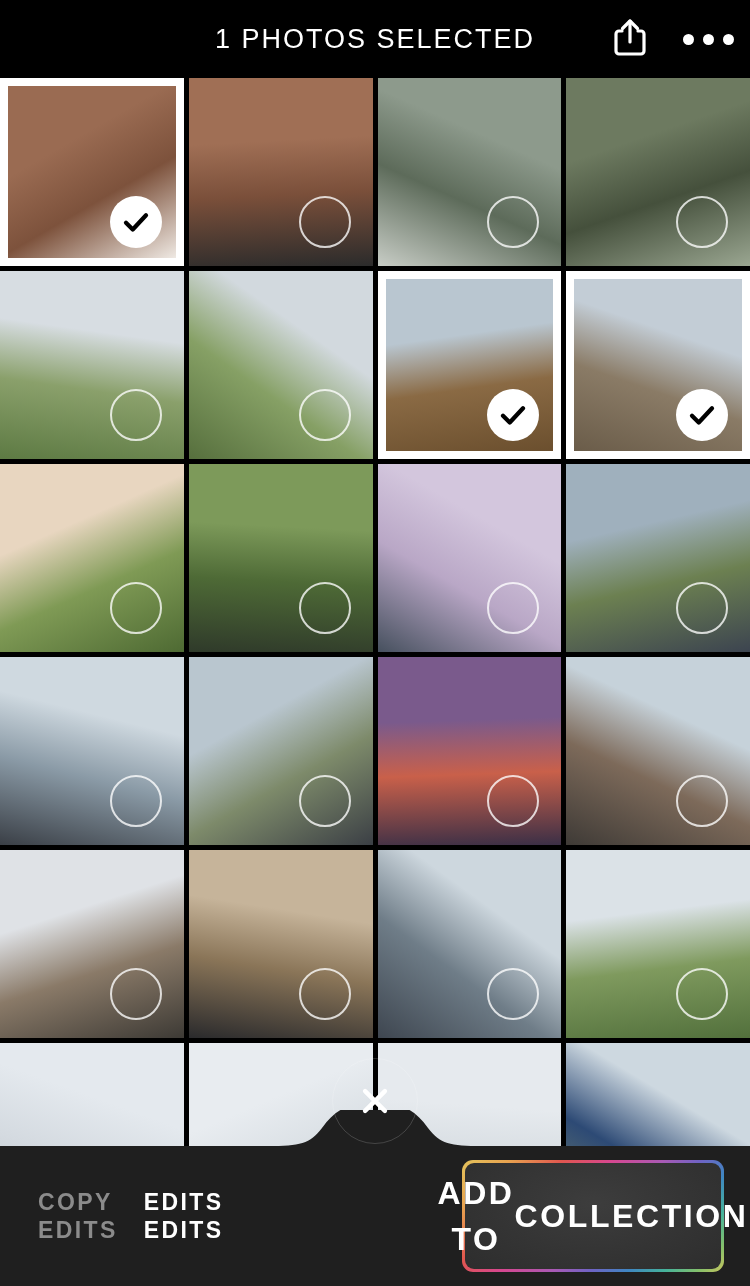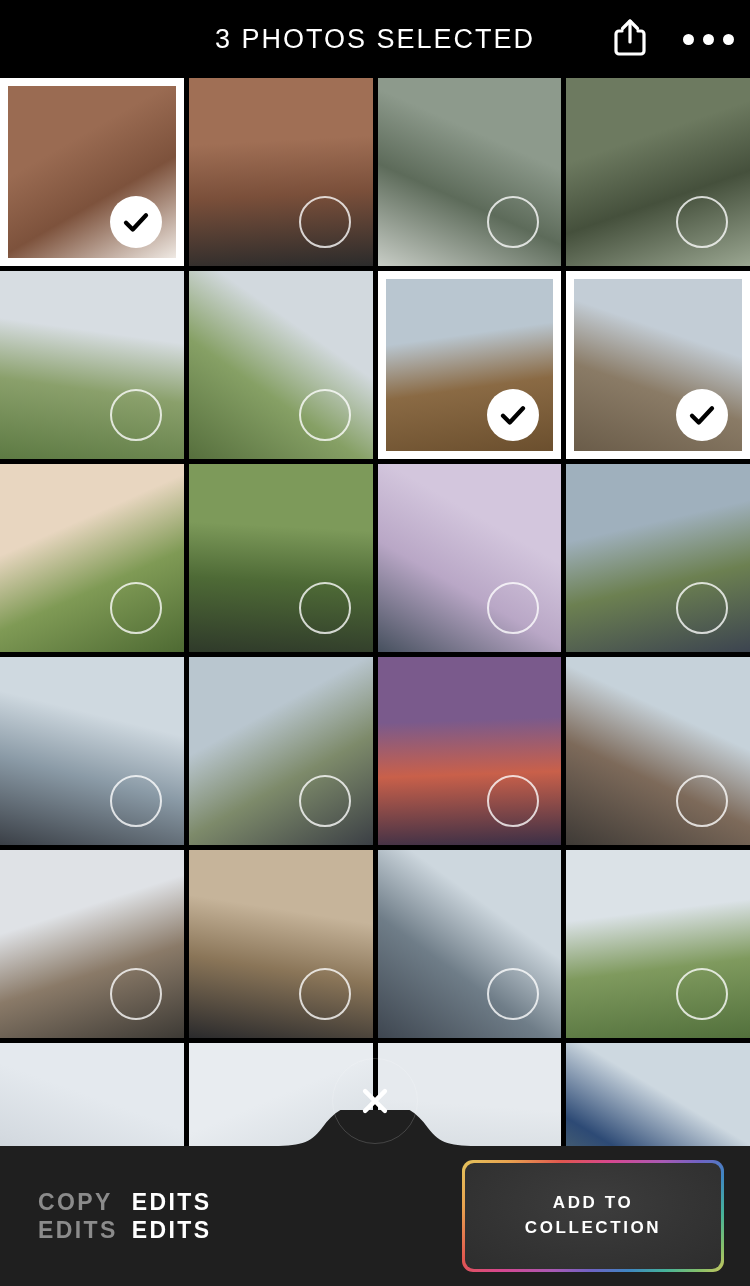--- a/index.html
+++ b/index.html
@@ -71,21 +71,21 @@
   .bottom-bar{
     position:absolute; left:0; bottom:0; width:750px; height:176px;
     z-index:30; pointer-events:none;
   }
   .bar-shape{ position:absolute; inset:0; width:750px; height:176px; }
   .bar-content{
     position:absolute; left:0; bottom:0; width:750px; height:140px;
     display:flex; align-items:center; pointer-events:auto;
   }
   .edit-actions{
-    display:flex; align-items:center; gap:14px;
+    display:flex; align-items:center; gap:26px;
     margin-left:38px;
   }
   .edit-btn{
     display:flex; flex-direction:column; line-height:1.22;
     font-size:23px; font-weight:700; letter-spacing:2.4px;
     cursor:pointer; background:none; border:none; text-align:left;
     font-family:"Liberation Sans", sans-serif;
   }
   .edit-btn.disabled{ color:#8b8b8b; }
   .edit-btn.enabled{ color:#ffffff; }
@@ -96,41 +96,41 @@
     border-radius:11px; padding:3px;
     background:linear-gradient(135deg,
       #e3c35c 0%, #e8a24f 13%, #e0564f 27%,
       #d7478f 40%, #a95ab5 54%, #6f63c4 64%,
       #3f86c2 74%, #46b39a 84%, #86c06a 93%, #c9c45e 100%);
     cursor:pointer;
   }
   .add-inner{
     width:100%; height:100%; border-radius:9px;
     background:radial-gradient(ellipse at 50% 38%, #3d3d3d 0%, #343434 55%, #2d2d2d 100%);
-    display:flex; flex-direction:column; align-items:center; justify-content:center;
-    color:#fff; font-size:17px; font-weight:700; letter-spacing:2.6px; line-height:1.45;
+    display:flex; flex-direction:row; align-items:center; justify-content:center;
+    color:#fff; font-size:32px; font-weight:700; letter-spacing:2.6px; line-height:1.45;
     text-align:center;
   }
 
   .close-btn{
     position:absolute; left:50%; transform:translateX(-50%);
     bottom:142px; width:86px; height:86px; border-radius:50%;
     border:1.5px solid rgba(255,255,255,0.17);
     display:flex; align-items:center; justify-content:center;
     pointer-events:auto; cursor:pointer; z-index:40; background:transparent;
   }
   .close-btn svg{ width:34px; height:34px; display:block; }
 </style>
 </head>
 <body>
 
 <div id="app">
 
   <div class="header">
-    <div class="header-title">3 PHOTOS SELECTED</div>
+    <div class="header-title">1 PHOTOS SELECTED</div>
     <div class="header-actions">
       <div class="icon-btn">
         <span>
           <svg width="34" height="40" viewBox="0 0 34 40" fill="none">
             <path d="M9 14 H6 a3 3 0 0 0 -3 3 V34 a3 3 0 0 0 3 3 H28 a3 3 0 0 0 3 -3 V17 a3 3 0 0 0 -3 -3 H25" stroke="#fff" stroke-width="3.2" stroke-linecap="round" stroke-linejoin="round"></path>
             <path d="M17 25 V4" stroke="#fff" stroke-width="3.2" stroke-linecap="round"></path>
             <path d="M9.5 11.5 L17 4 L24.5 11.5" stroke="#fff" stroke-width="3.2" stroke-linecap="round" stroke-linejoin="round"></path>
           </svg>
         </span>
       </div>

